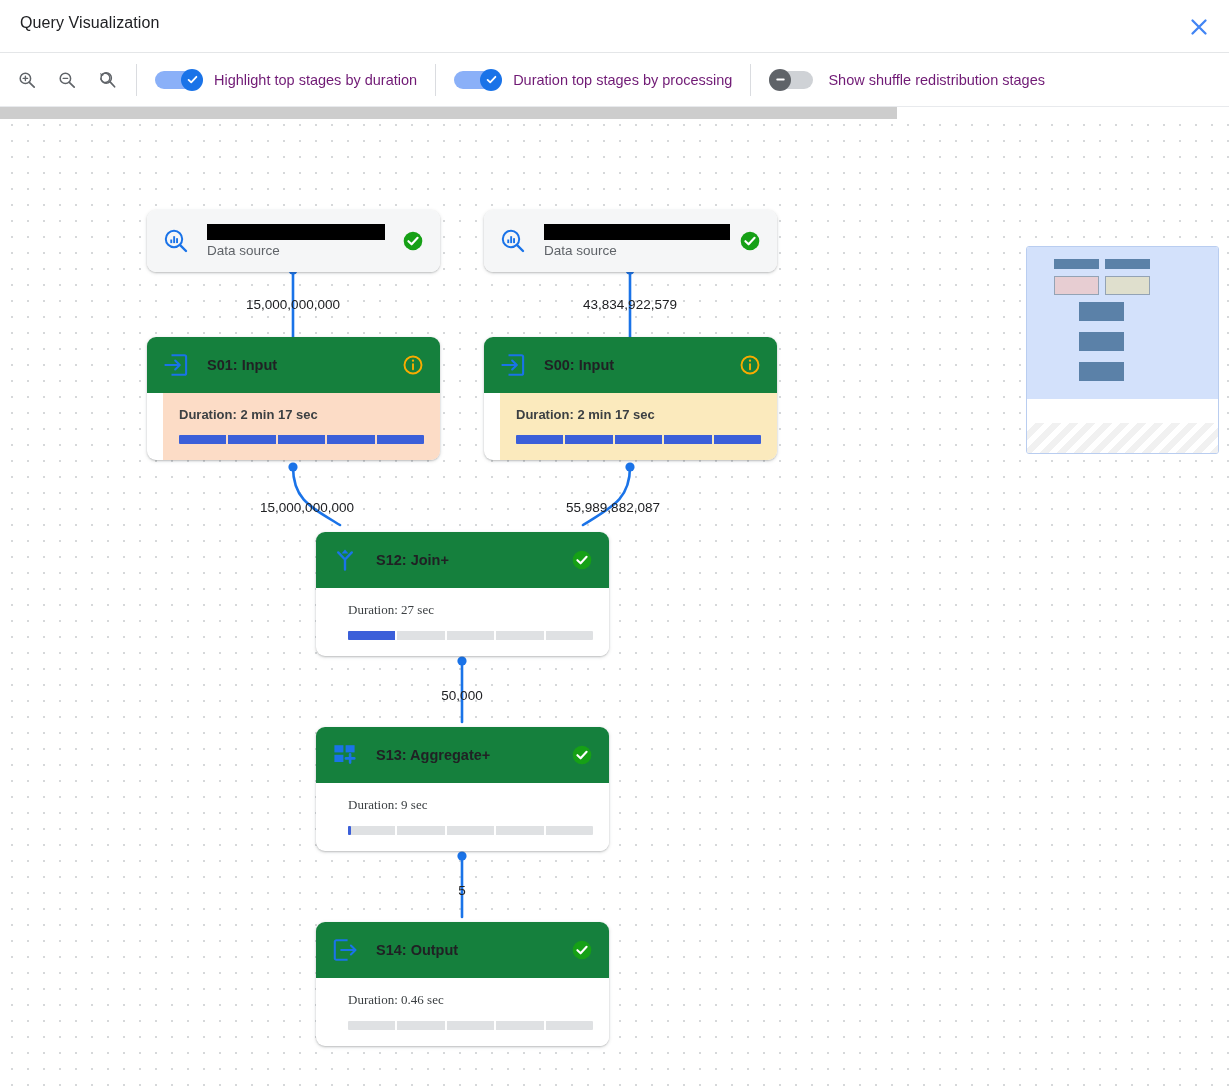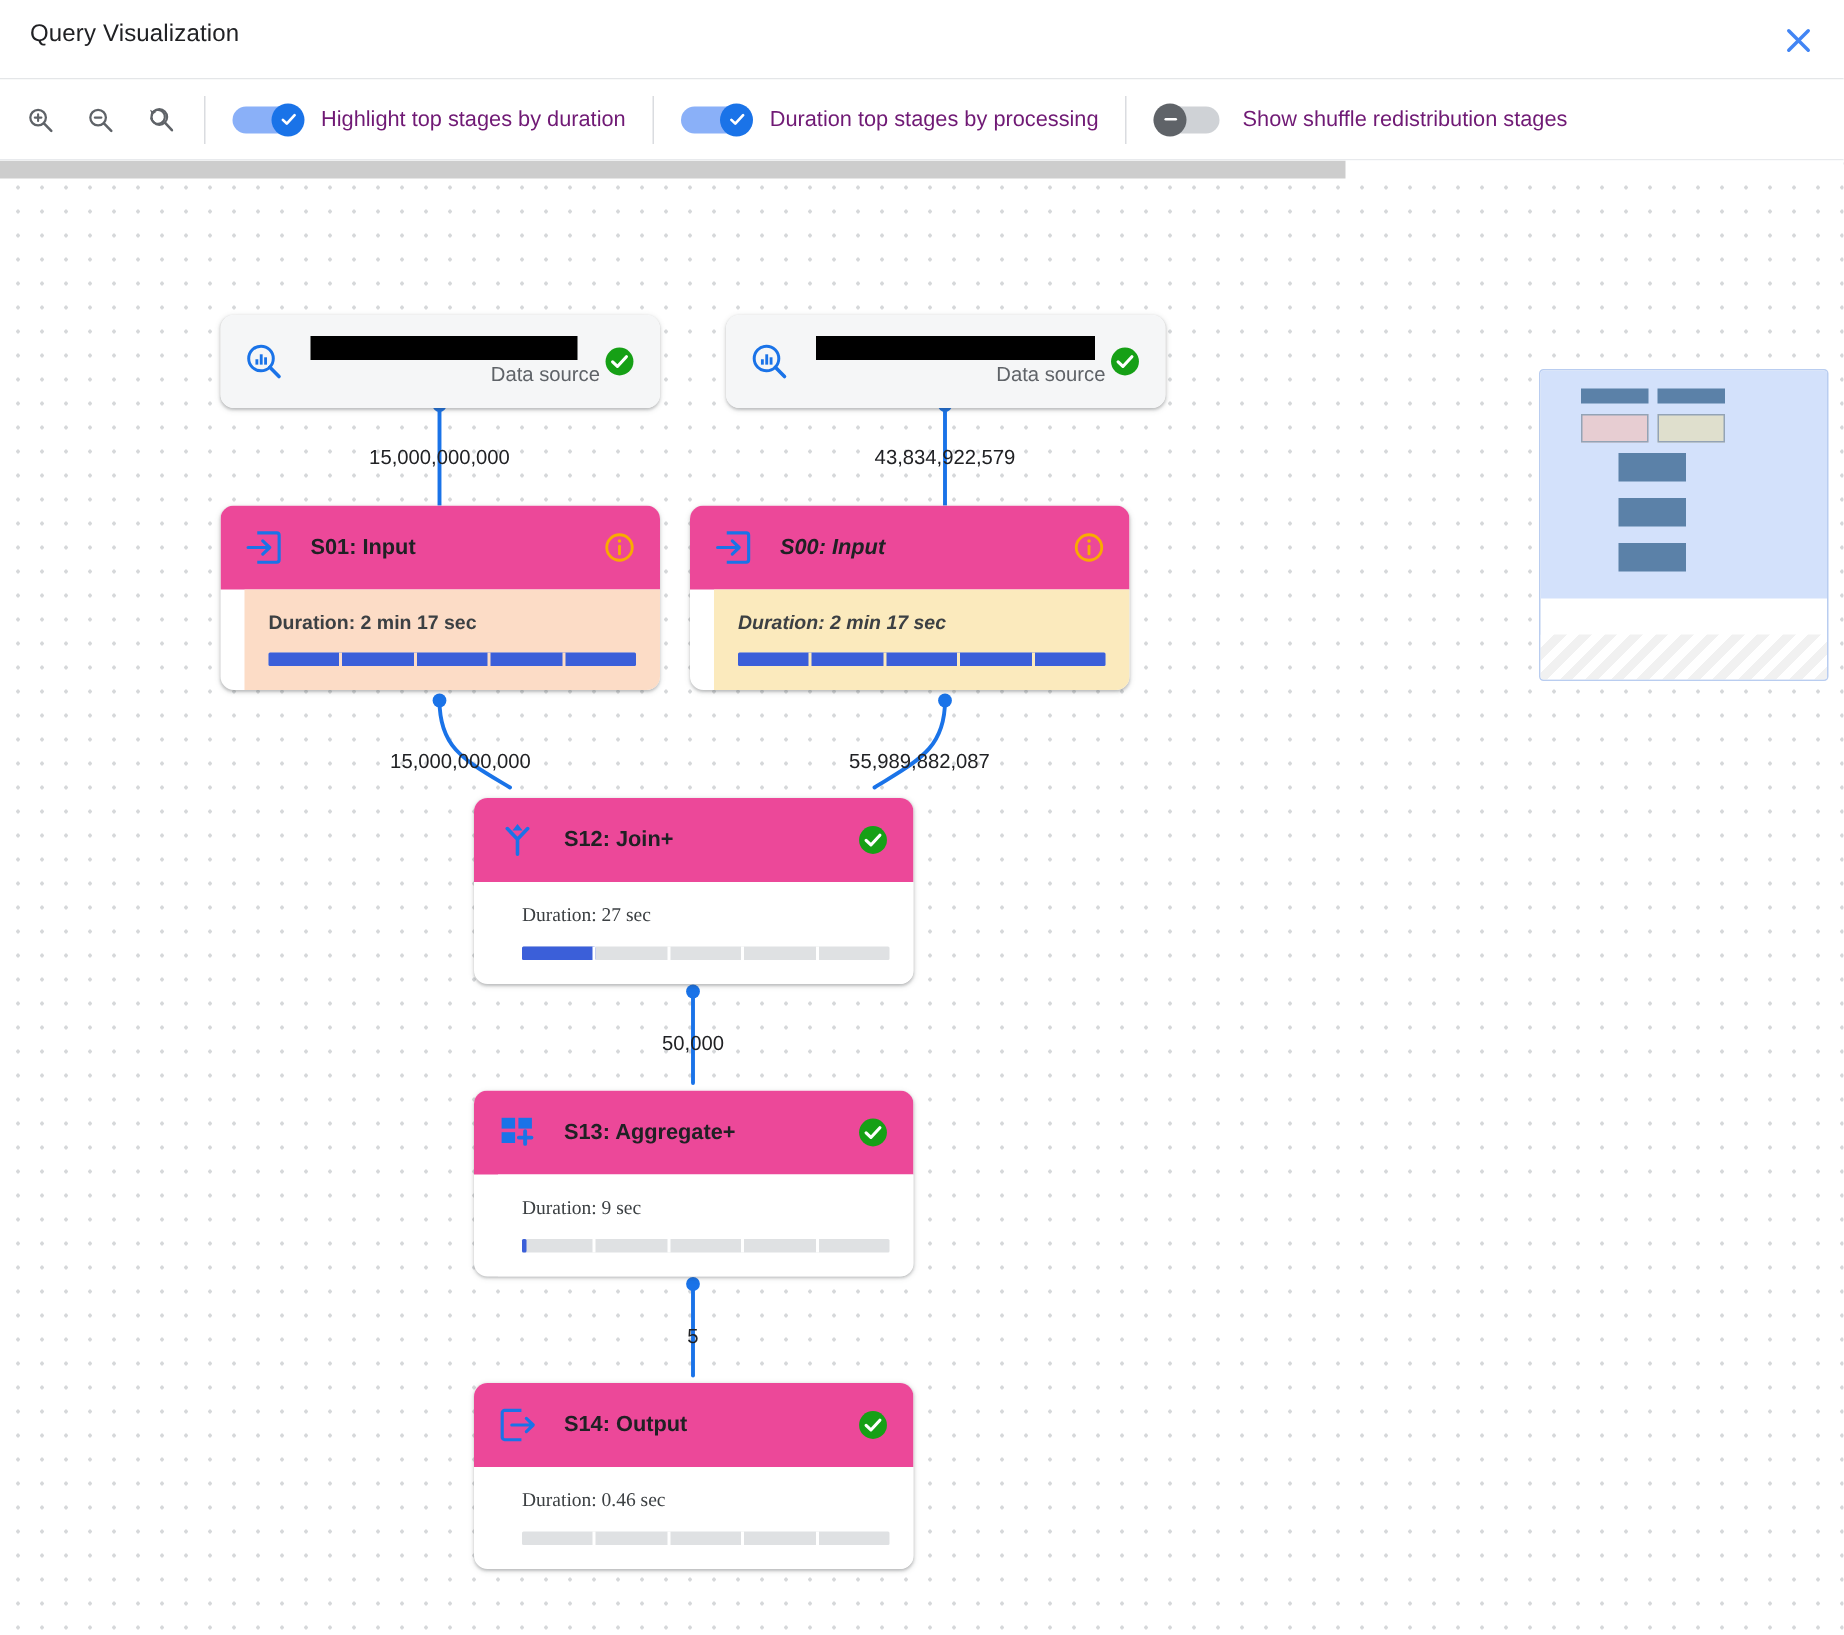--- a/index.html
+++ b/index.html
@@ -109,23 +109,23 @@
     position: absolute;
     background: #ffffff;
     border-radius: 9px;
     box-shadow: 0 1px 2px rgba(60,64,67,.28), 0 1px 4px rgba(60,64,67,.12);
     overflow: hidden;
     cursor: pointer;
   }
   .node-head {
     display: flex; align-items: center;
     height: 56px; padding: 0 14px;
-    background: #ec4899;
-  }
-  .node.ds .node-head { background: #f5f6f7; height: 62px; text-align: right; }
+    background: #15803d;
+  }
+  .node.ds .node-head { background: #f5f6f7; height: 62px; }
   .node-icon { width: 30px; flex: none; display: flex; align-items: center; justify-content: center; }
   .node-title {
     flex: 1; margin-left: 16px;
     font-size: 14.5px; font-weight: bold; color: #202124;
   }
   .ds-titlewrap { flex: 1; margin-left: 16px; }
   .redact {
     display: block;
     height: 16px; background: #000000;
     margin-bottom: 1px;
@@ -373,21 +373,21 @@
               <i></i>
               <i></i>
               <i></i>
               <i></i>
               <i></i>
             </span>
         </div>
       </div>
     </div>
 
-    <div class="node" style="left:460px; top:230px; width:293px;font-style:italic;">
+    <div class="node" style="left:484px; top:230px; width:293px;">
       <div class="node-head">
         <span class="node-icon">
           <svg width="28" height="28" viewBox="0 0 28 28">
             <path d="M9.5 4.2 H22.5 a1.6 1.6 0 0 1 1.6 1.6 V22.2 a1.6 1.6 0 0 1 -1.6 1.6 H9.5" fill="none" stroke="#1a73e8" stroke-width="2.1" stroke-linejoin="round"></path>
             <path d="M3.4 14 H17.5 M13.2 9.6 L17.8 14 L13.2 18.4" fill="none" stroke="#1a73e8" stroke-width="2.1" stroke-linecap="round" stroke-linejoin="round"></path>
           </svg>
         </span>
         <span class="node-title">S00: Input</span>
         <span class="node-status">
           <svg width="22" height="22" viewBox="0 0 22 22">

